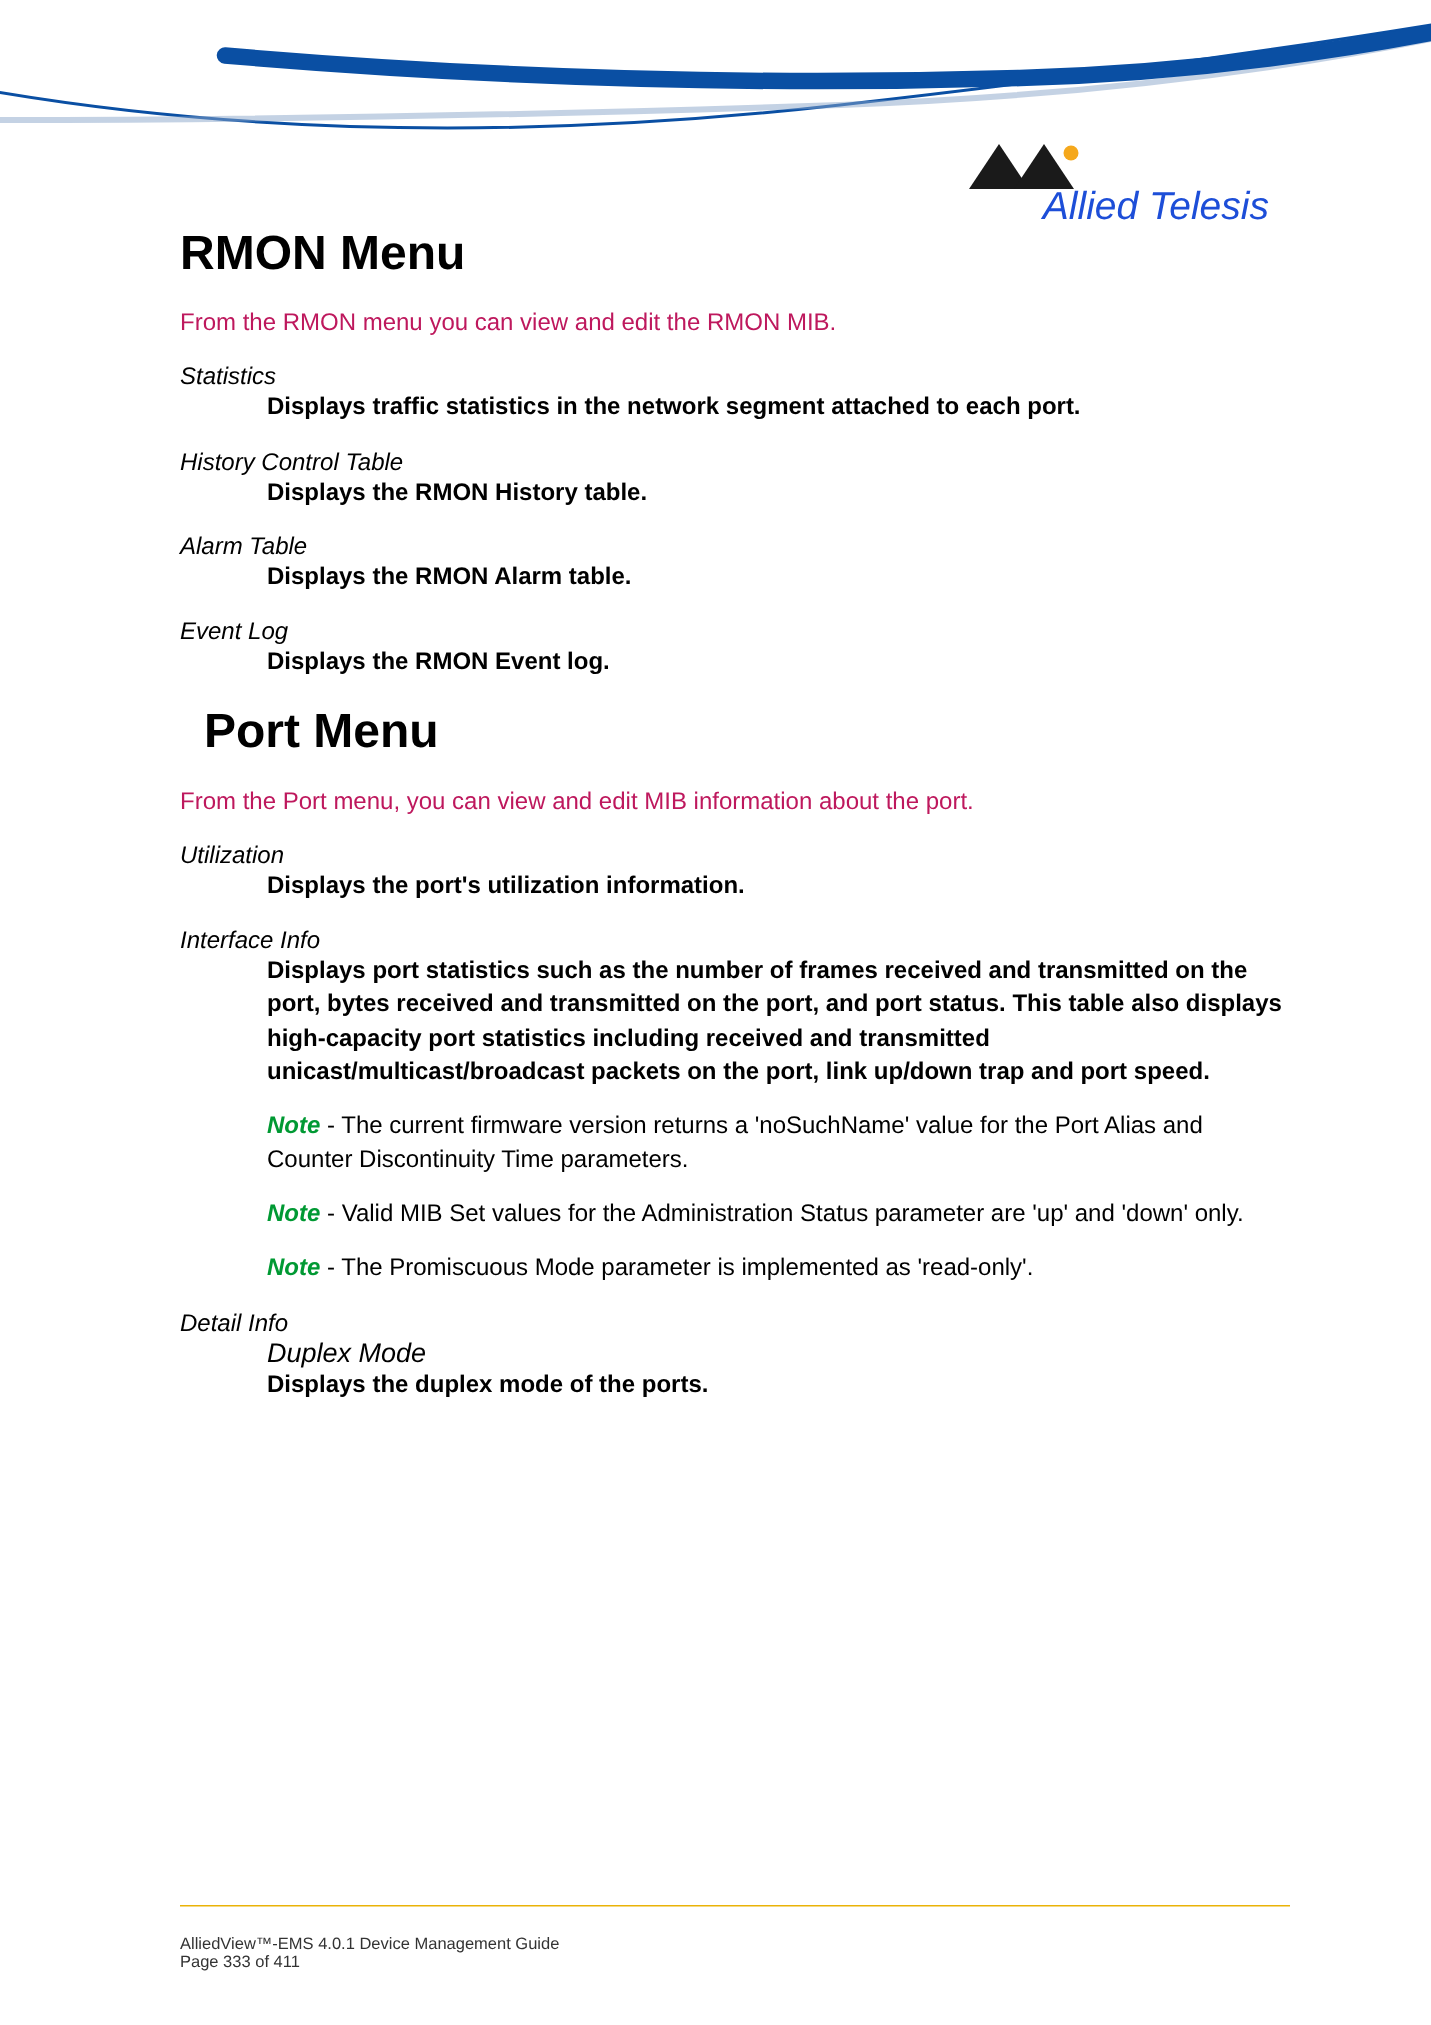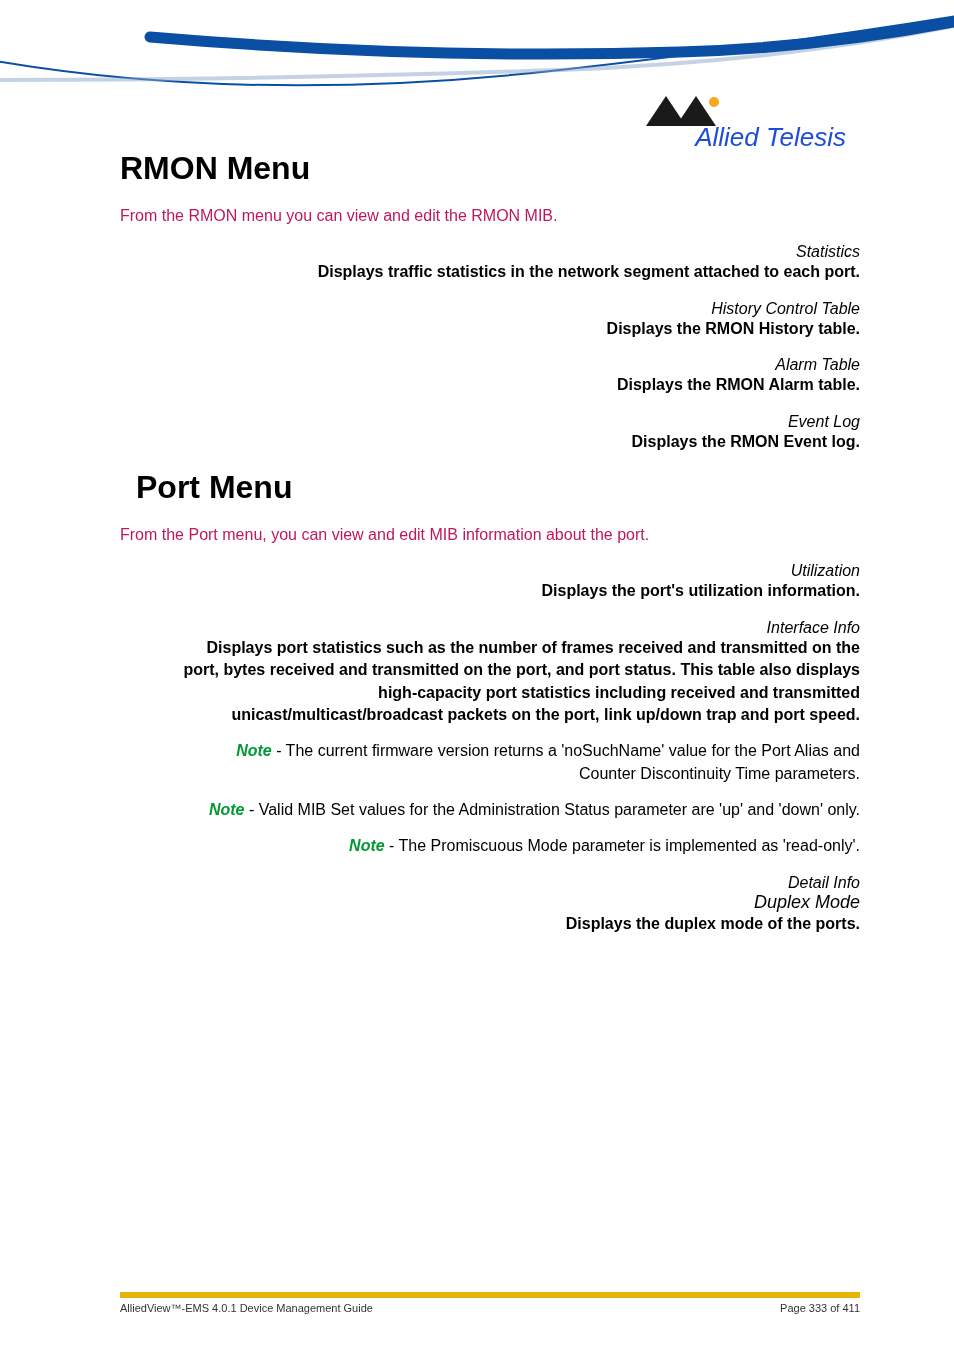--- a/index.html
+++ b/index.html
@@ -31,21 +31,21 @@
     font-weight: 700;
     color: #000;
     margin: 0 0 18px 0;
   }
   p.intro {
     font-size: 16px;
     margin: 0 0 16px 0;
     line-height: 1.4;
     color: #be185d;
   }
-  .item { margin: 0 0 16px 0; text-align: right; }
+  .item { margin: 0 0 16px 0; }
   .term {
     font-style: italic;
     font-size: 16px;
     margin: 0;
     color: #000;
   }
   .term-sub {
     font-style: italic;
     font-size: 18px;
     margin: 0 0 0 58px;
@@ -67,26 +67,27 @@
   .note-label {
     font-style: italic;
     font-weight: 700;
     color: #009933;
   }
   .footer {
     position: absolute;
     left: 120px;
     width: 740px;
     bottom: 36px;
-    border-top: 6px solid #eab308;
-    padding-top: 4px;
+    border-top: 1px solid #eab308;
+    padding-top: 19px;
     font-size: 11px;
     color: #333;
     display: flex;
     justify-content: space-between;
+    flex-direction: column;
   }
   .logo-text {
     position: absolute;
     top: 102px;
     right: 108px;
     font-size: 26px;
     color: #1d4ed8;
     font-family: Arial, sans-serif;
     font-style: italic;
     margin-top: 20px;

